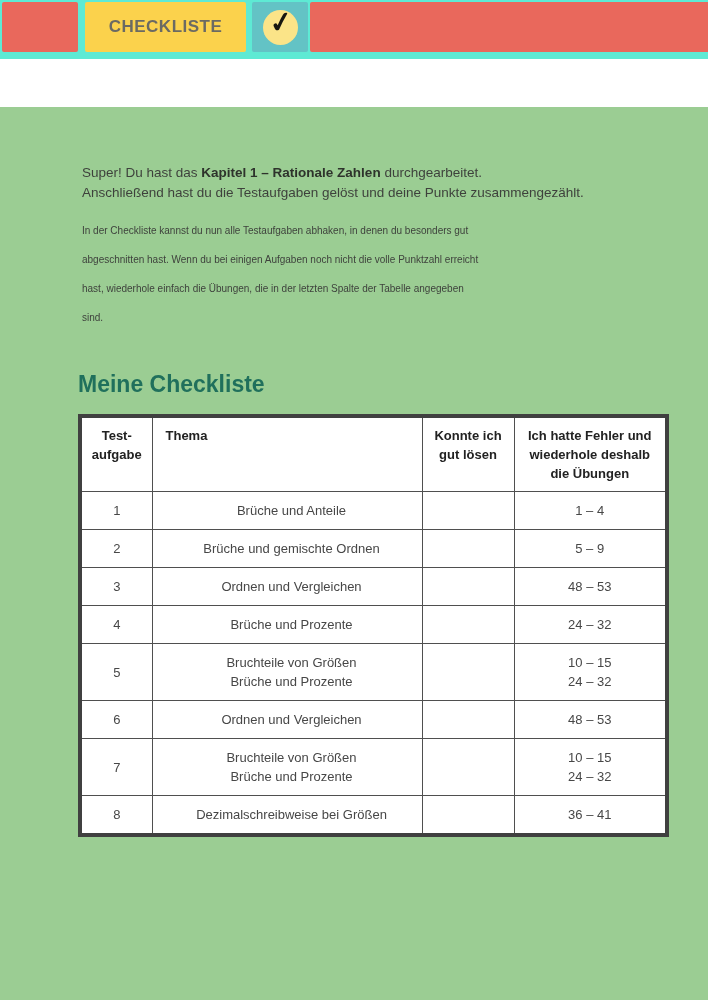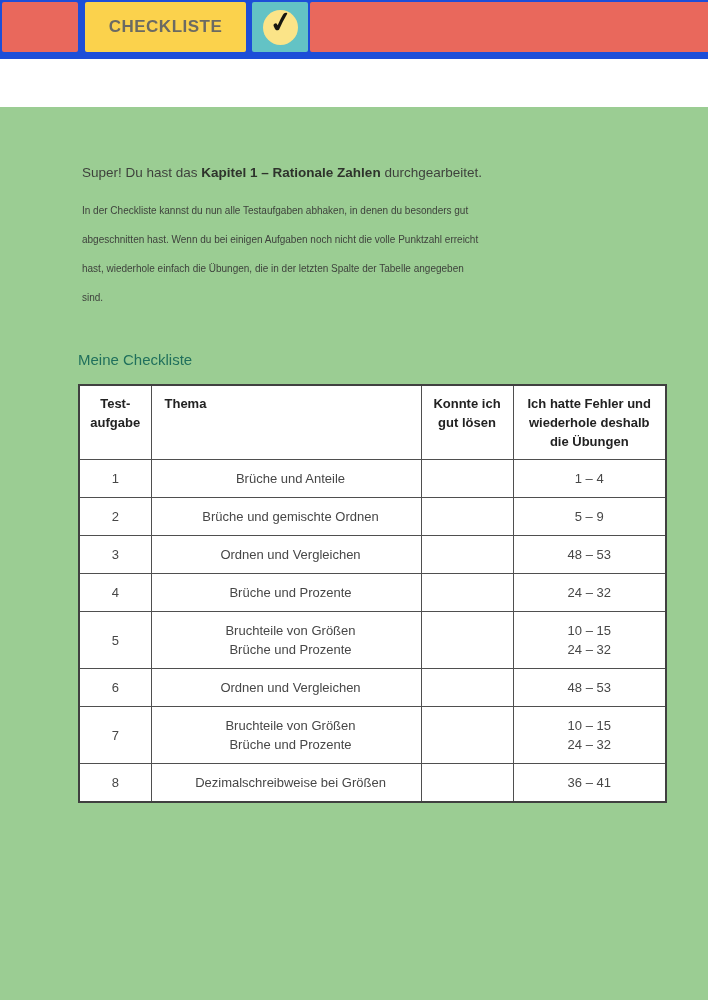--- a/index.html
+++ b/index.html
@@ -4,21 +4,21 @@
 <style>
   * { margin:0; padding:0; box-sizing:border-box; }
   html,body { width:708px; height:1000px; }
   body {
     background:#ffffff;
     font-family:"Liberation Sans", sans-serif;
     overflow:hidden;
     position:relative;
   }
   
-  .topbar { position:relative; height:59px; background:#1d4ed8; }
+  .topbar { position:relative; height:59px; background:#5eead4; }
   .red-block {
     position:absolute; top:2px; height:50px;
     background:#e9685c; border-radius:2px;
   }
   .red-left  { left:2px;  width:76px; }
   .red-right { left:310px; right:0; border-radius:2px 0 0 2px; }
   .tab-yellow {
     position:absolute; top:2px; left:85px; width:161px; height:50px;
     background:#fbd24c; border-radius:2px;
     display:flex; align-items:center; justify-content:center;
@@ -52,28 +52,28 @@
   }
   .intro { font-size:13.5px; line-height:20px; padding-left:4px; }
   .intro .line { white-space:pre; }
   .intro strong { color:#2e332c; }
   .para2 {
     margin-top:13px; font-size:10px; line-height:29px;
     white-space:pre-line; padding-left:4px;
   }
   .section-title {
     margin:39px 0 16px 0;
-    font-size:15px; font-weight:normal; color:#20705c;
+    font-size:23px; font-weight:bold; color:#20705c;
   }
   
   table.checklist {
     border-collapse:collapse;
     width:587px;
     background:#ffffff;
-    border:2px solid #404040;
+    border:4px solid #404040;
     table-layout:fixed;
     font-size:13px;
     color:#474747;
   }
   table.checklist col.c1 { width:72px; }
   table.checklist col.c2 { width:270px; }
   table.checklist col.c3 { width:92px; }
   table.checklist col.c4 { width:153px; }
   table.checklist th, table.checklist td {
     border:1.5px solid #4f4f4f;
@@ -110,20 +110,21 @@
       <span>✓</span>
     </div>
   </div>
   <div class="red-block red-right"></div>
 </header>
 
 <main class="green-area">
 
   <div class="intro">
     <div class="line"><span>Super! Du hast das </span><strong>Kapitel 1 – Rationale Zahlen</strong><span> durchgearbeitet.</span></div>
+    <div class="line">Anschließend hast du die Testaufgaben gelöst und deine Punkte zusammengezählt.</div>
   </div>
 
   <div class="para2">In der Checkliste kannst du nun alle Testaufgaben abhaken, in denen du besonders gut
 abgeschnitten hast. Wenn du bei einigen Aufgaben noch nicht die volle Punktzahl erreicht
 hast, wiederhole einfach die Übungen, die in der letzten Spalte der Tabelle angegeben
 sind.</div>
 
   <h2 class="section-title">Meine Checkliste</h2>
 
   <table class="checklist">

